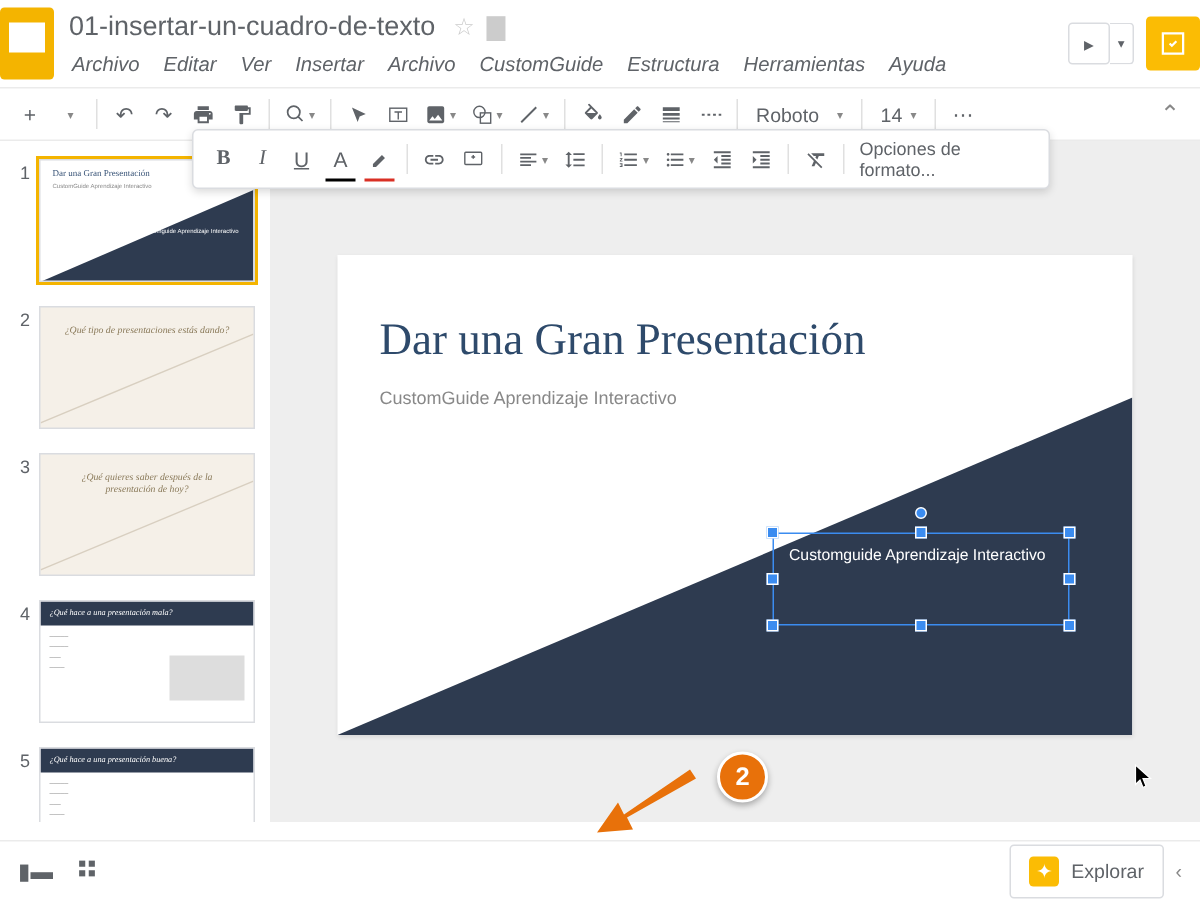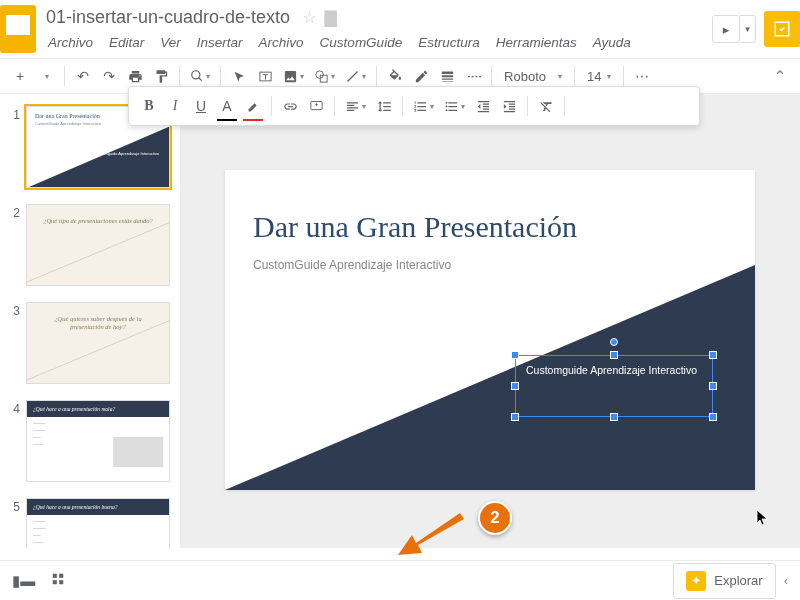--- a/index.html
+++ b/index.html
@@ -255,20 +255,21 @@
         <path d="M3 21h18v-2H3v2zM3 8v8l4-4-4-4zm8 9h10v-2H11v2zM3 3v2h18V3H3zm8 6h10V7H11v2zm0 4h10v-2H11v2z"></path>
       </svg>
     </div>
   <div class="vsep"></div>
   <div class="tbtn">
       <svg width="15" height="15" viewBox="0 0 24 24" fill="#5f6368">
         <path d="M3.27 5L2 6.27l6.97 6.97L6.5 19h3l1.57-3.66L16.73 21 18 19.73 3.55 5.27 3.27 5zM6 5v.18L8.82 8h2.4l-.72 1.68 2.1 2.1L14.21 8H20V5H6z"></path>
       </svg>
     </div>
   <div class="vsep"></div>
+  <div class="format-opts">Opciones de formato...</div>
 </div>
 
 <div class="main-area">
   <div class="thumb-panel">
     <div class="thumb-row">
       <div class="thumb-num">1</div>
       <div class="thumb active">
         <svg class="thumb-bg-diag" viewBox="0 0 144 82" preserveAspectRatio="none">
             <polygon points="0,82 144,20 144,82" fill="#2e3b50"></polygon>
           </svg>

